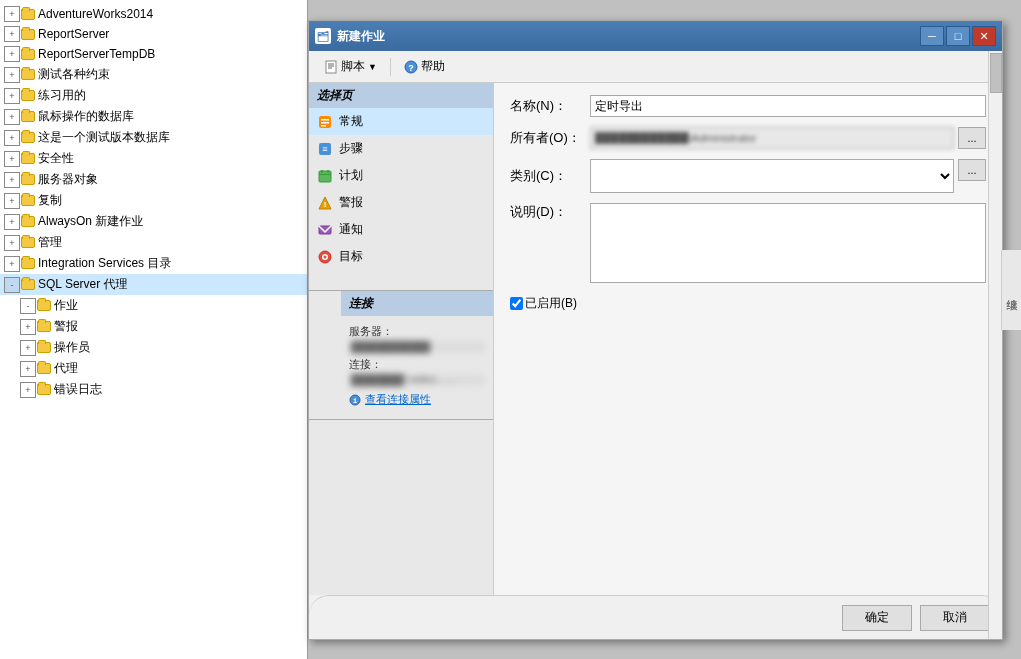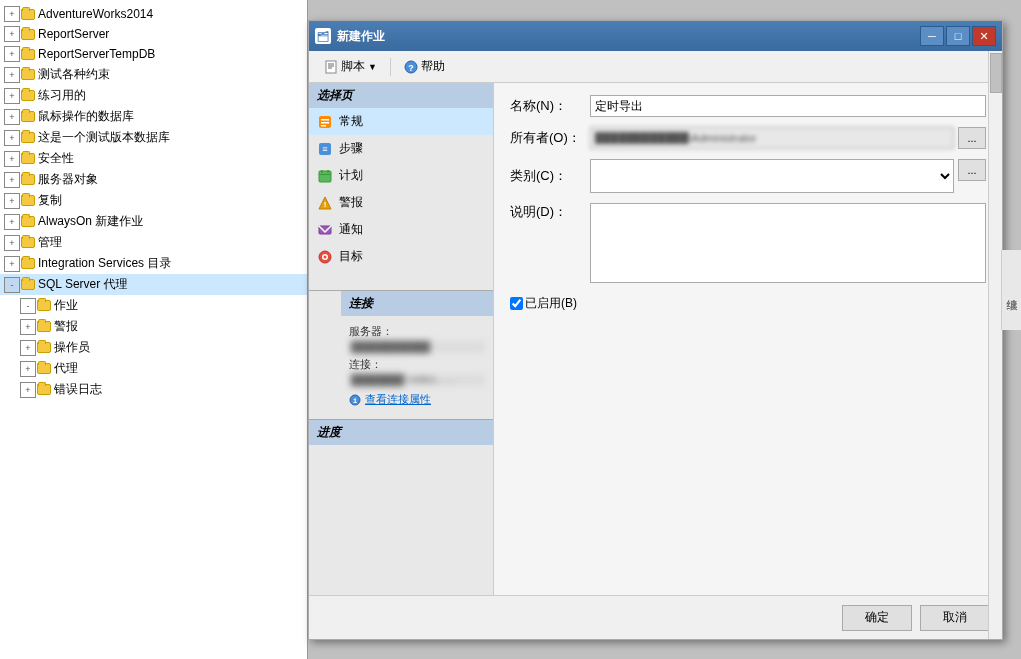--- a/index.html
+++ b/index.html
@@ -362,20 +362,21 @@
       left: 0;
       right: 0;
       height: 44px;
       background: #f0f0f0;
       border-top: 1px solid #ccc;
       display: flex;
       align-items: center;
       justify-content: flex-end;
       padding: 0 12px;
       gap: 8px;
+      border-radius: 20px;
     }
 
     .footer-btn {
       width: 70px;
       height: 26px;
       background: #e0e0e0;
       border: 1px solid #aaa;
       cursor: pointer;
       font-size: 12px;
       display: flex;
@@ -671,23 +672,20 @@
             <svg width="12" height="12" viewBox="0 0 12 12">
                 <circle cx="6" cy="6" r="5" fill="#4a90d9" stroke="#2a60a9" stroke-width="1"></circle>
                 <text x="6" y="9" text-anchor="middle" fill="white" font-size="7" font-weight="bold">i</text>
               </svg>
             <span>查看连接属性</span>
           </div>
         </div>
       </div>
 
       <div style="border-top: 1px solid #aaa; margin-top: 4px;">
-        <div class="nav-section-header">
-          <span>进度</span>
-        </div>
       </div>
     </div>
 
     <div class="content-panel">
 
       <div class="form-row">
         <label class="form-label">名称(N)：</label>
         <input class="form-input" type="text" value="定时导出" style="width: 300px; flex: 1 1 0%;">
       </div>
 

